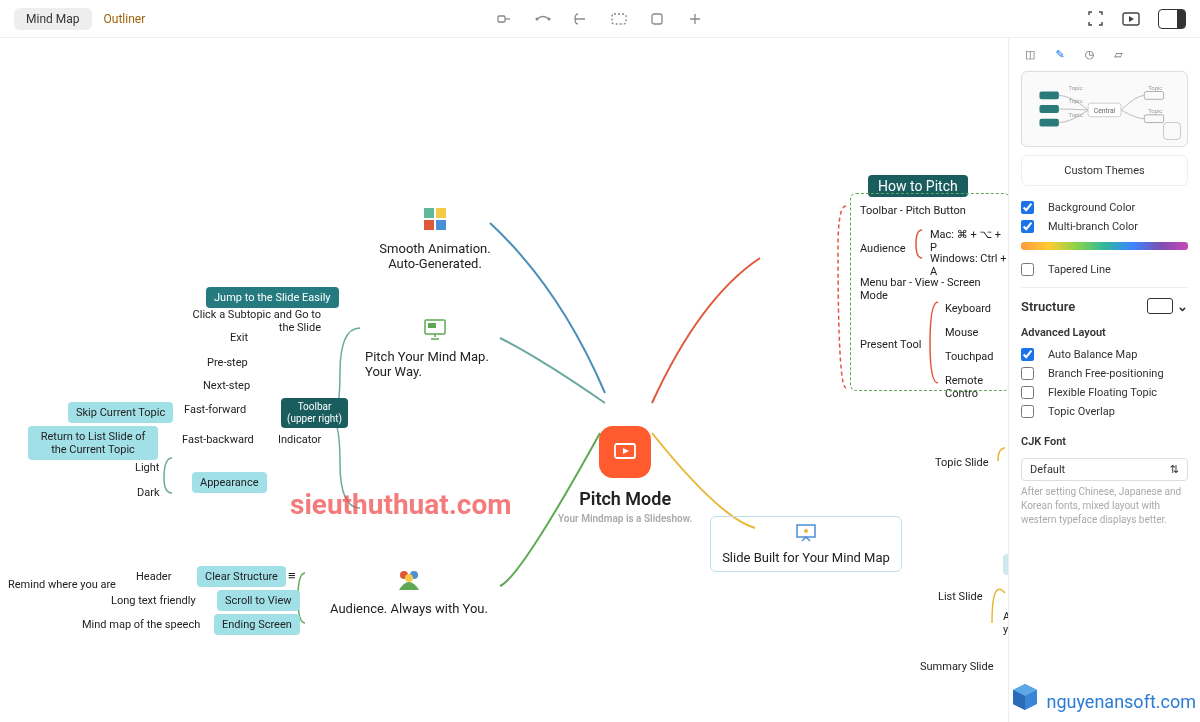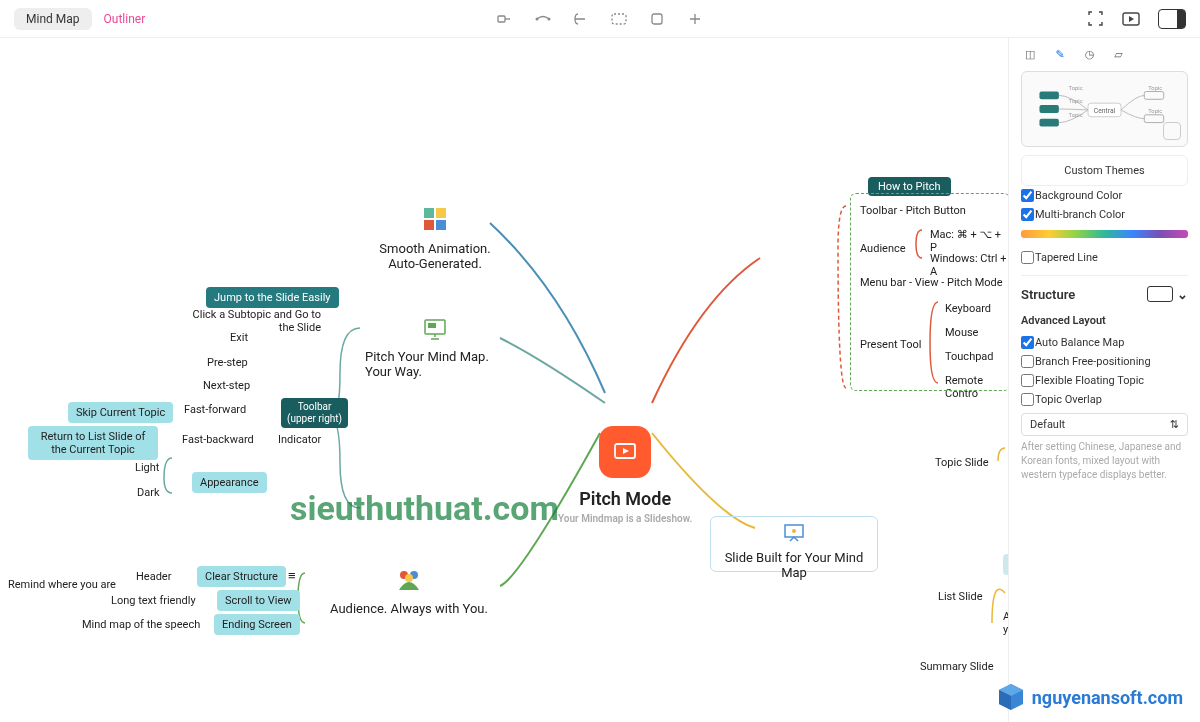--- a/index.html
+++ b/index.html
@@ -1,54 +1,54 @@
 <!DOCTYPE html>
 <html><head>
 <meta charset="utf-8">
 <style>
 * { box-sizing: border-box; margin: 0; padding: 0; }
 body { font-family: -apple-system, BlinkMacSystemFont, "Segoe UI", Roboto, sans-serif; font-size: 12px; color: #333; background: #fff; overflow: hidden; width: 1200px; height: 722px; position: relative; }
 .topbar { height: 38px; border-bottom: 1px solid #eee; display: flex; align-items: center; padding: 0 14px; }
 .view-switch { display: flex; gap: 0; }
-.view-btn { padding: 4px 12px; border-radius: 6px; font-size: 12px; color: #ec4899; cursor: pointer; }
+.view-btn { padding: 4px 12px; border-radius: 6px; font-size: 12px; color: #a16207; cursor: pointer; }
 .view-btn.active { background: #eee; color: #333; }
 .toolbar-center { position: absolute; left: 50%; transform: translateX(-50%); display: flex; gap: 20px; }
 .toolbar-right { margin-left: auto; display: flex; gap: 18px; align-items: center; }
 .tb-icon { width: 18px; height: 18px; display: flex; align-items: center; justify-content: center; color: #666; cursor: pointer; }
 .panel-toggle { width: 28px; height: 20px; border: 1.5px solid #333; border-radius: 4px; display: flex; align-items: center; }
 .panel-toggle::after { content: ""; width: 8px; height: 100%; background: #333; margin-left: auto; border-radius: 0 2px 2px 0; }
 
 .canvas { position: absolute; top: 38px; left: 0; right: 192px; bottom: 0; }
 .node { position: absolute; font-size: 13px; color: #222; }
 .central { left: 558px; top: 388px; text-align: center; font-size: 18px; font-weight: 600; }
 .central .icon-box { width: 52px; height: 52px; background: #ff5b2e; border-radius: 14px; margin: 0 auto 10px; display: flex; align-items: center; justify-content: center; }
 .subtitle { font-size: 10px; color: #aaa; margin-top: 4px; }
 .chip { background: #a2e0e8; border-radius: 4px; padding: 4px 8px; display: inline-block; font-size: 11px; }
 .chip.dark { background: #257a7f; color: #fff; }
 .chip.teal-dark { background: #1a5d5f; color: #fff; font-size: 10px; padding: 3px 6px; }
 .small { font-size: 11px; }
-.pitch-badge { background: #1a5d5f; color: #fff; border-radius: 4px; padding: 3px 10px; font-size: 11px; }
+.pitch-badge { background: #1a5d5f; color: #fff; border-radius: 4px; padding: 3px 10px; font-size: 14px; }
 
 .sidebar { position: absolute; right: 0; top: 38px; width: 192px; height: calc(100% - 38px); border-left: 1px solid #eee; background: #fff; padding: 10px 12px; font-size: 11px; }
 .side-icons { display: flex; gap: 20px; justify-content: flex-start; padding: 0 4px 10px; color: #666; }
 .side-icons span.active { color: #1a73e8; }
 .theme-preview { border: 1px solid #ddd; border-radius: 6px; height: 76px; margin-bottom: 8px; background: #fafafa; position: relative; }
 .cube-btn { position: absolute; right: 6px; bottom: 6px; width: 18px; height: 18px; border: 1px solid #ccc; border-radius: 4px; }
-.custom-themes { text-align: center; padding: 8px 0; border: 1px solid #eee; border-radius: 6px; }
-.check-row { display: flex; align-items: center; gap: 1px; padding: 3px 0; }
+.custom-themes { text-align: center; padding: 8px 0; border: 1px solid #eee; border-radius: 6px; margin-bottom: 12px; }
+.check-row { display: flex; align-items: center; gap: 14px; padding: 3px 0; }
 .check-row input { accent-color: #1a73e8; }
 .gradient-bar { height: 8px; border-radius: 3px; background: linear-gradient(90deg,#ff9a3c,#ffcc33,#8bd34a,#2fb89a,#3a86ff,#7b4fb3,#c74ab3); margin: 6px 0 10px; }
 .section-hdr { font-weight: 600; font-size: 13px; padding: 10px 0 6px; display: flex; justify-content: space-between; align-items: center; border-top: 1px solid #eee; margin-top: 8px; }
 .struct-icon { width: 26px; height: 16px; border: 1.5px solid #333; border-radius: 3px; }
 .sub-hdr { font-weight: 600; padding: 6px 0; }
 .select-row { border: 1px solid #ddd; border-radius: 4px; padding: 4px 8px; display: flex; justify-content: space-between; margin: 4px 0; }
 .help-text { color: #aaa; font-size: 10px; line-height: 1.4; margin-top: 4px; }
 
-.watermark { position: absolute; left: 290px; top: 450px; font-size: 34px; font-weight: 700; color: #15803d; opacity: 0.7; pointer-events: none; }
-.watermark2 { position: absolute; right: 17px; bottom: 10px; color: #2b7bd6; font-size: 18px; font-weight: 700; display: flex; align-items: center; gap: 6px; }
+.watermark { position: absolute; left: 290px; top: 450px; font-size: 28px; font-weight: 700; color: #ef4444; opacity: 0.7; pointer-events: none; }
+.watermark2 { position: absolute; right: 4px; bottom: 10px; color: #2b7bd6; font-size: 18px; font-weight: 400; display: flex; align-items: flex-end; gap: 6px; }
 .cube { width: 30px; height: 30px; }
 
 svg.connectors { position: absolute; top: 0; left: 0; width: 100%; height: 100%; pointer-events: none; }
 </style>
 </head>
 <body>
 
 <div class="topbar">
   <div class="view-switch">
     <div class="view-btn active">Mind Map</div>
@@ -192,30 +192,30 @@
   <div class="node small" style="left:111px;top:556px">Long text friendly</div>
   <div class="node" style="left:217px;top:552px"><span class="chip">Scroll to View</span></div>
   <div class="node small" style="left:82px;top:580px">Mind map of the speech</div>
   <div class="node" style="left:214px;top:576px"><span class="chip">Ending Screen</span></div>
 
   <div class="node" style="left:868px;top:140px"><span class="pitch-badge">How to Pitch</span></div>
   <div class="node small" style="left:860px;top:166px">Toolbar - Pitch Button</div>
   <div class="node small" style="left:860px;top:204px">Audience</div>
   <div class="node small" style="left:930px;top:190px">Mac: ⌘ + ⌥ + P</div>
   <div class="node small" style="left:930px;top:214px">Windows: Ctrl + A</div>
-  <div class="node small" style="left:860px;top:238px">Menu bar - View - Pitch Mode</div>
+  <div class="node small" style="left:860px;top:238px">Menu bar - View - Screen Mode</div>
   <div class="node small" style="left:860px;top:300px">Present Tool</div>
   <div class="node small" style="left:945px;top:264px">Keyboard</div>
   <div class="node small" style="left:945px;top:288px">Mouse</div>
   <div class="node small" style="left:945px;top:312px">Touchpad</div>
   <div class="node small" style="left:945px;top:336px">Remote Contro</div>
 
   <div style="position:absolute;left:850px;top:155px;width:160px;height:198px;border:1.5px dashed #5fa853;border-radius:6px"></div>
 
-  <div class="node" style="left:710px;top:478px;width:168px;height:56px;border:1px solid #bfe0f0;border-radius:6px;text-align:center;padding-top:6px">
+  <div class="node" style="left:710px;top:478px;width:192px;height:56px;border:1px solid #bfe0f0;border-radius:6px;text-align:center;padding-top:6px">
     <svg width="24" height="20" viewBox="0 0 24 20">
         <rect x="3" y="2" width="18" height="12" fill="none" stroke="#4a8fd6" stroke-width="1.5"></rect>
         <circle cx="12" cy="8" r="2" fill="#e8b83a"></circle>
         <path d="M8 18 l4 -4 l4 4" stroke="#4a8fd6" stroke-width="1.5" fill="none"></path>
       </svg>
     <div style="margin-top:4px">Slide Built for Your Mind Map</div>
   </div>
   <div class="node small" style="left:935px;top:418px">Topic Slide</div>
   <div class="node" style="left:1003px;top:516px"><span class="chip" style="background:#cfe8ed">P</span></div>
   <div class="node small" style="left:938px;top:552px">List Slide</div>
@@ -286,20 +286,21 @@
     </div>
   <div class="check-row">
       <input type="checkbox" style="">
       <span>Flexible Floating Topic</span>
     </div>
   <div class="check-row">
       <input type="checkbox" style="">
       <span>Topic Overlap</span>
     </div>
 
+  <div class="sub-hdr" style="margin-top:8px">CJK Font</div>
   <div class="select-row">
       <span>Default</span>
       <span>⇅</span>
     </div>
   <div class="help-text">After setting Chinese, Japanese and Korean fonts, mixed layout with western typeface displays better.</div>
 </div>
 
 <div class="watermark2">
   <svg class="cube" viewBox="0 0 30 30">
       <path d="M15 2 l12 6 v14 l-12 6 l-12 -6 v-14 z" fill="#3a86d6"></path>

